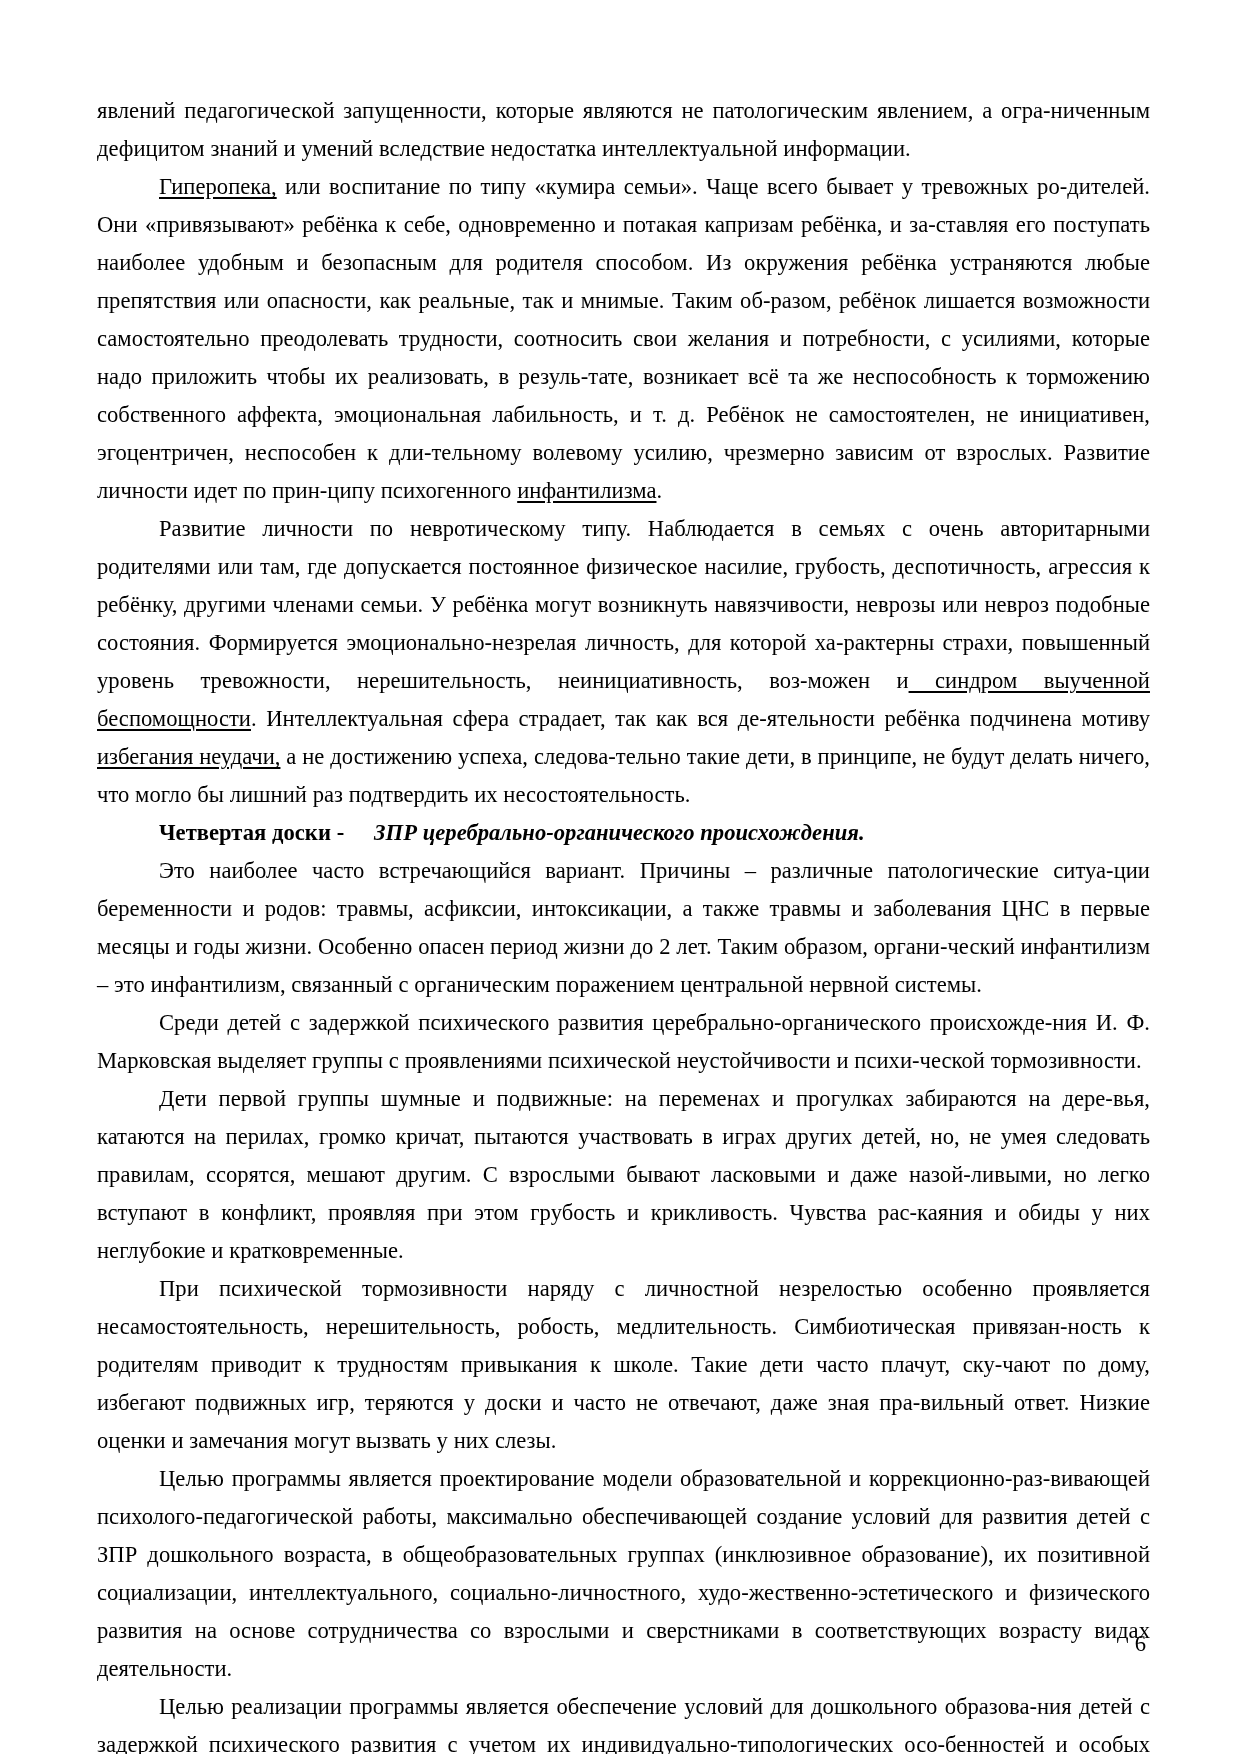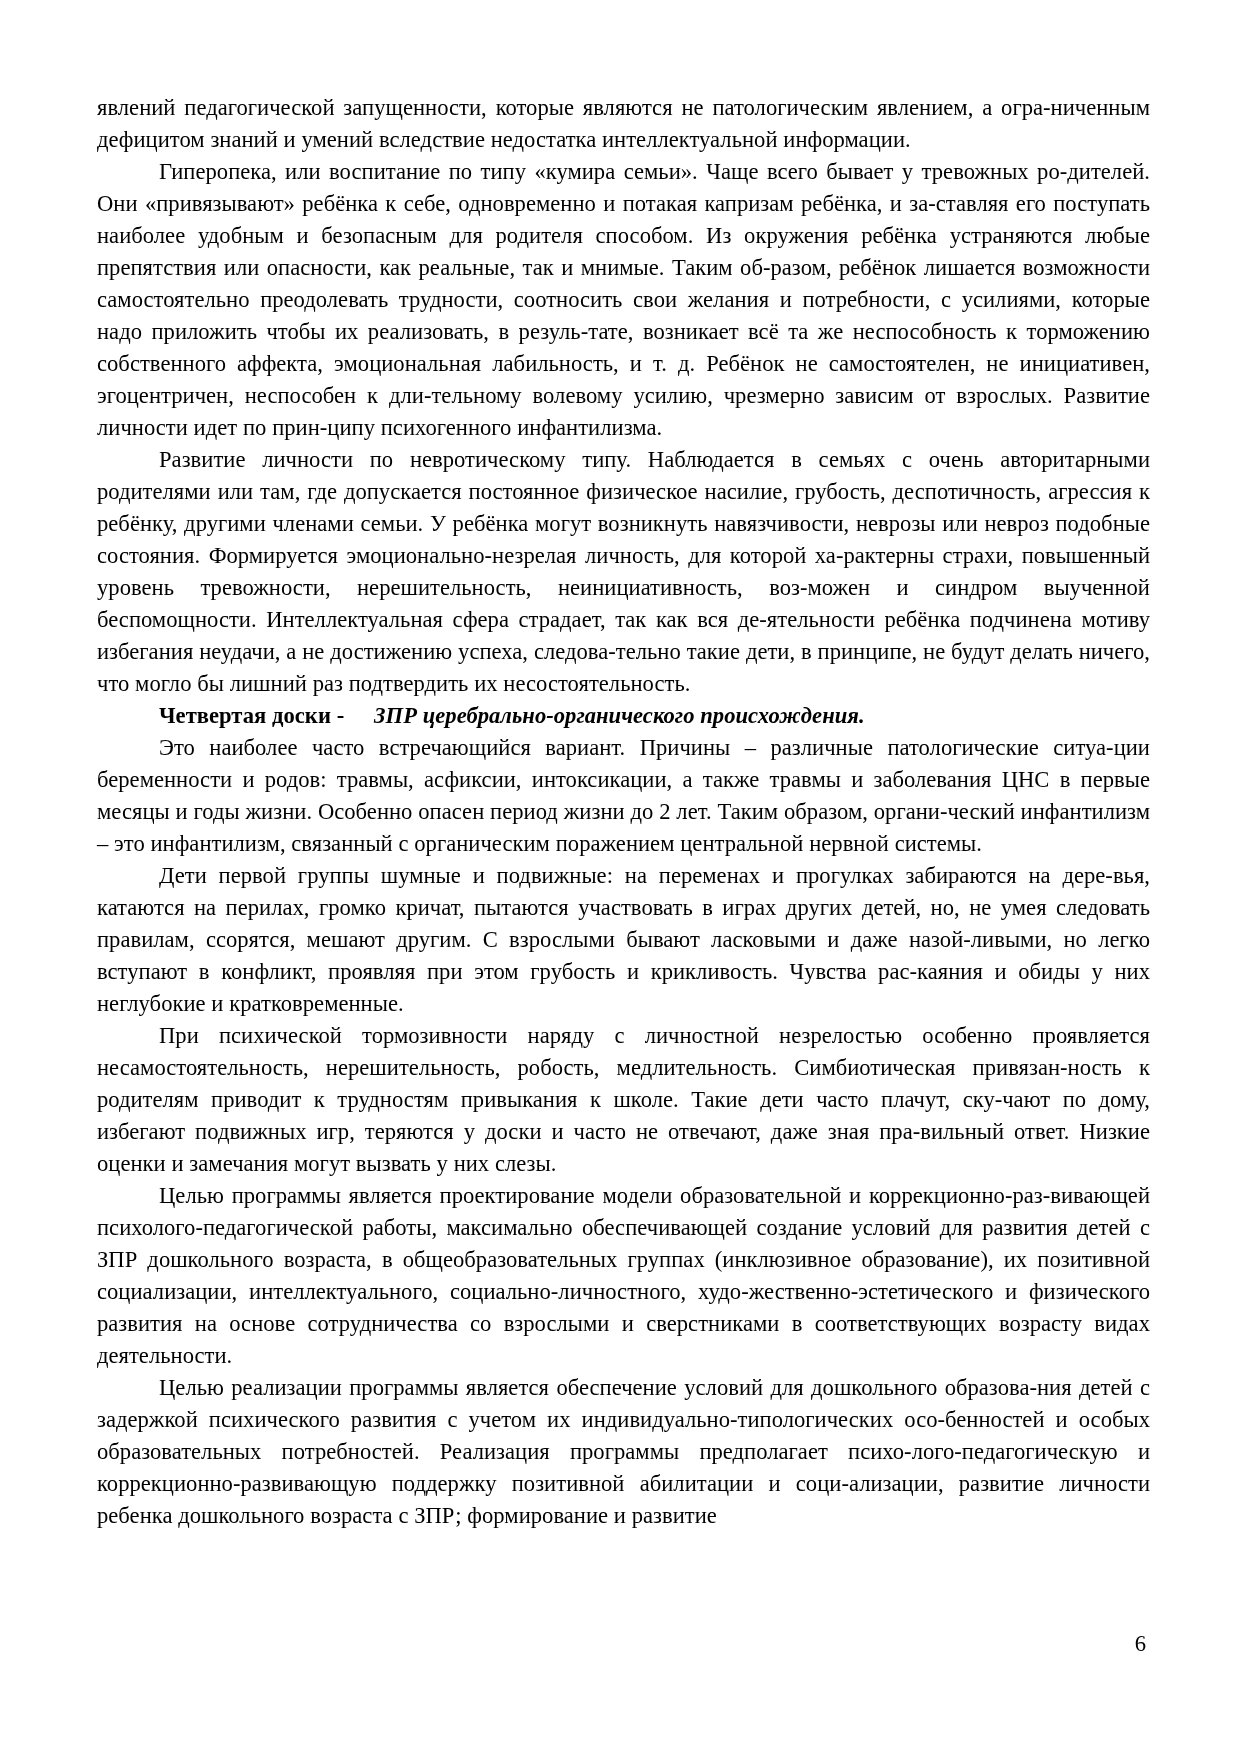--- a/index.html
+++ b/index.html
@@ -21,38 +21,39 @@
   }
   .text-column {
     position: absolute;
     left: 97px;
     top: 92px;
     width: 1053px;
   }
   p.para {
     margin: 0;
     font-size: 22.6px;
-    line-height: 32px;
+    line-height: 38px;
     text-align: justify;
     text-indent: 62px;
     text-justify: inter-word;
     hyphens: manual;
     -webkit-hyphens: manual;
     word-spacing: 0.1px;
     letter-spacing: 0.02px;
   }
   p.para.no-indent {
     text-indent: 0;
   }
   p.para.heading {
     text-indent: 62px;
   }
   .b { font-weight: bold; }
   .bi { font-weight: bold; font-style: italic; margin-left: 24px; }
   .u {
+    text-decoration: underline;
     text-decoration-thickness: 1.6px;
     text-underline-offset: 2.6px;
   }
   .page-number {
     position: absolute;
     right: 95px;
     top: 1630px;
     font-size: 22.6px;
     line-height: 28px;
     text-align: right;
@@ -68,20 +69,21 @@
     <p class="para no-indent">явлений педагогической запущенности, которые являются не патологическим явлением, а огра-ниченным дефицитом знаний и умений вследствие недостатка интеллектуальной информации.</p>
 
     <p class="para"><span class="u">Гиперопека,</span><span> или воспитание по типу «кумира семьи». Чаще всего бывает у тревожных ро-дителей. Они «привязывают» ребёнка к себе, одновременно и потакая капризам ребёнка, и за-ставляя его поступать наиболее удобным и безопасным для родителя способом. Из окружения ребёнка устраняются любые препятствия или опасности, как реальные, так и мнимые. Таким об-разом, ребёнок лишается возможности самостоятельно преодолевать трудности, соотносить свои желания и потребности, с усилиями, которые надо приложить чтобы их реализовать, в резуль-тате, возникает всё та же неспособность к торможению собственного аффекта, эмоциональная лабильность, и т. д. Ребёнок не самостоятелен, не инициативен, эгоцентричен, неспособен к дли-тельному волевому усилию, чрезмерно зависим от взрослых. Развитие личности идет по прин-ципу психогенного </span><span class="u">инфантилизма</span><span>.</span></p>
 
     <p class="para"><span>Развитие личности по невротическому типу. Наблюдается в семьях с очень авторитарными родителями или там, где допускается постоянное физическое насилие, грубость, деспотичность, агрессия к ребёнку, другими членами семьи. У ребёнка могут возникнуть навязчивости, неврозы или невроз подобные состояния. Формируется эмоционально-незрелая личность, для которой ха-рактерны страхи, повышенный уровень тревожности, нерешительность, неинициативность, воз-можен и</span><span class="u"> синдром выученной</span><span> </span><span class="u">беспомощности</span><span>. Интеллектуальная сфера страдает, так как вся де-ятельности ребёнка подчинена мотиву</span><span class="u"> избегания неудачи,</span><span> а не достижению успеха, следова-тельно такие дети, в принципе, не будут делать ничего, что могло бы лишний раз подтвердить их несостоятельность.</span></p>
 
     <p class="para heading"><span class="b">Четвертая доски - </span><span class="bi">ЗПР церебрально-органического происхождения.</span></p>
 
     <p class="para">Это наиболее часто встречающийся вариант. Причины – различные патологические ситуа-ции беременности и родов: травмы, асфиксии, интоксикации, а также травмы и заболевания ЦНС в первые месяцы и годы жизни. Особенно опасен период жизни до 2 лет. Таким образом, органи-ческий инфантилизм – это инфантилизм, связанный с органическим поражением центральной нервной системы.</p>
 
+    <p class="para">Среди детей с задержкой психического развития церебрально-органического происхожде-ния И. Ф. Марковская выделяет группы с проявлениями психической неустойчивости и психи-ческой тормозивности.</p>
 
     <p class="para">Дети первой группы шумные и подвижные: на переменах и прогулках забираются на дере-вья, катаются на перилах, громко кричат, пытаются участвовать в играх других детей, но, не умея следовать правилам, ссорятся, мешают другим. С взрослыми бывают ласковыми и даже назой-ливыми, но легко вступают в конфликт, проявляя при этом грубость и крикливость. Чувства рас-каяния и обиды у них неглубокие и кратковременные.</p>
 
     <p class="para">При психической тормозивности наряду с личностной незрелостью особенно проявляется несамостоятельность, нерешительность, робость, медлительность. Симбиотическая привязан-ность к родителям приводит к трудностям привыкания к школе. Такие дети часто плачут, ску-чают по дому, избегают подвижных игр, теряются у доски и часто не отвечают, даже зная пра-вильный ответ. Низкие оценки и замечания могут вызвать у них слезы.</p>
 
 
     <p class="para">Целью программы является проектирование модели образовательной и коррекционно-раз-вивающей психолого-педагогической работы, максимально обеспечивающей создание условий для развития детей с ЗПР дошкольного возраста, в общеобразовательных группах (инклюзивное образование), их позитивной социализации, интеллектуального, социально-личностного, худо-жественно-эстетического и физического развития на основе сотрудничества со взрослыми и сверстниками в соответствующих возрасту видах деятельности.</p>
 
     <p class="para">Целью реализации программы является обеспечение условий для дошкольного образова-ния детей с задержкой психического развития с учетом их индивидуально-типологических осо-бенностей и особых образовательных потребностей. Реализация программы предполагает психо-лого-педагогическую и коррекционно-развивающую поддержку позитивной абилитации и соци-ализации, развитие личности ребенка дошкольного возраста с ЗПР; формирование и развитие</p>
 

